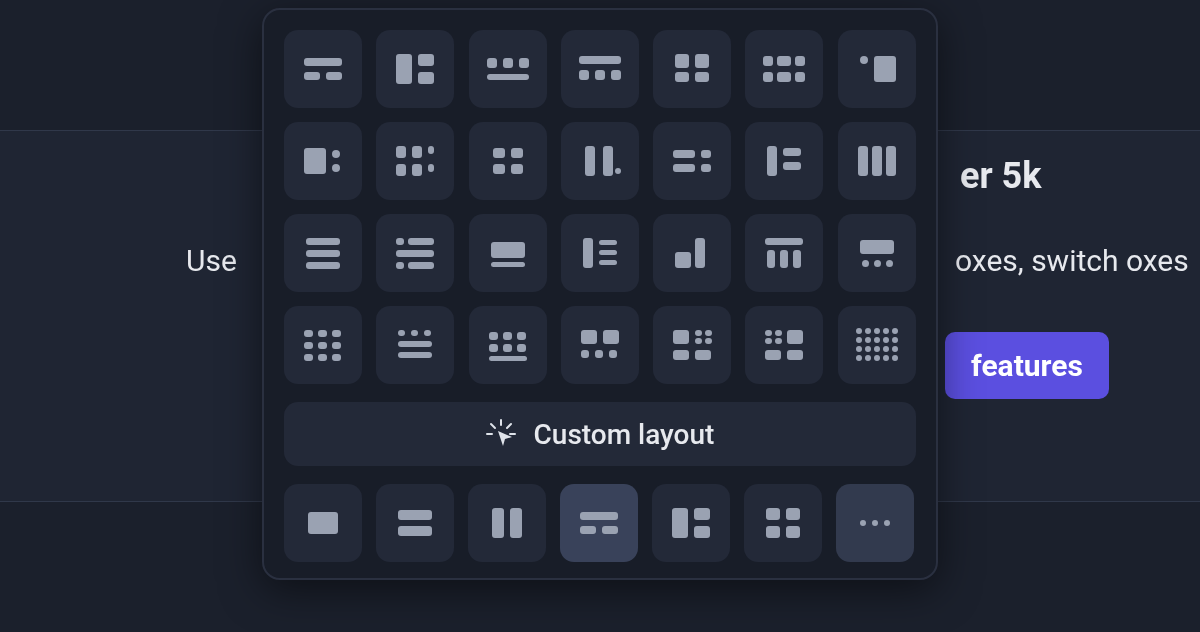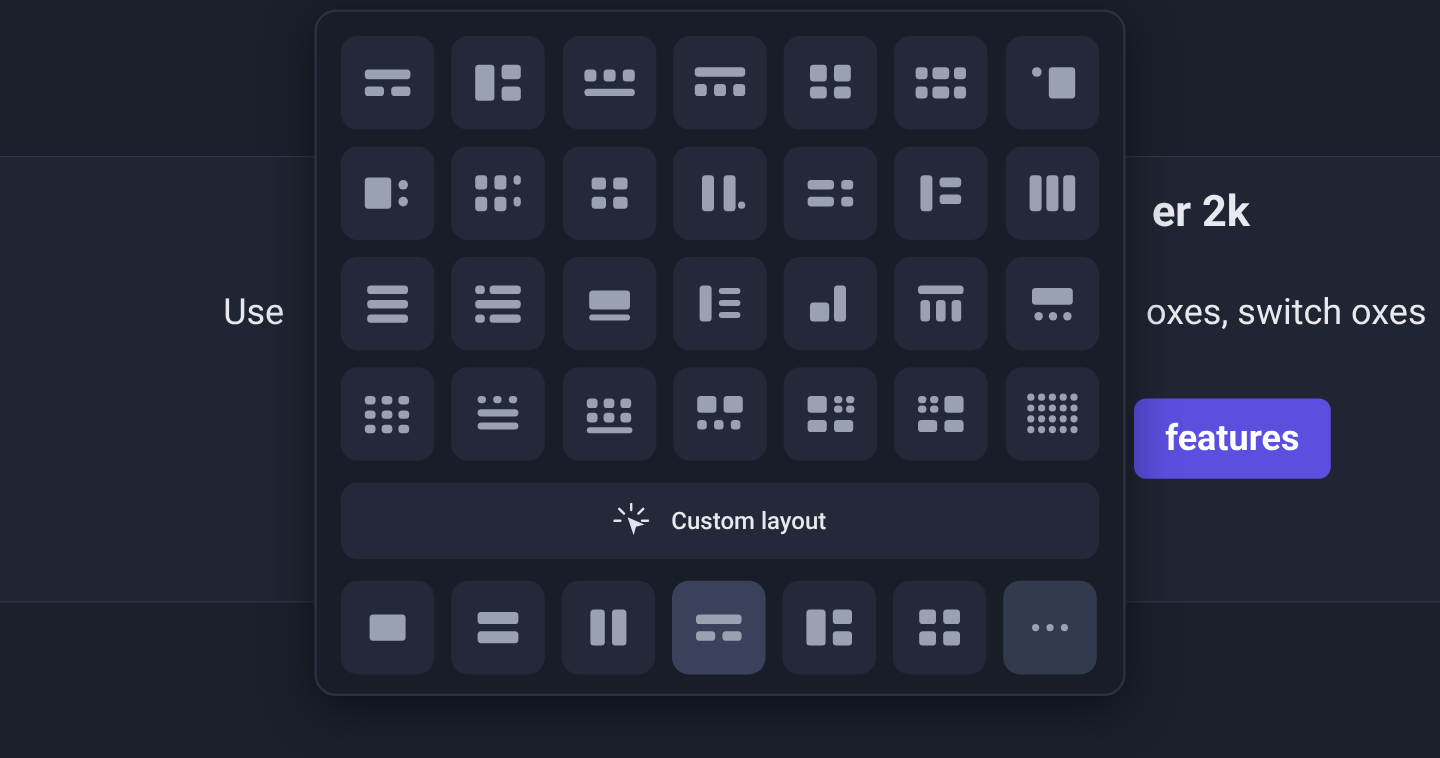--- a/index.html
+++ b/index.html
@@ -101,21 +101,21 @@
     background: #232938;
     border-radius: 14px;
     height: 64px;
     display: flex;
     align-items: center;
     justify-content: center;
     gap: 18px;
     cursor: pointer;
   }
   .custom-label {
-    font-size: 20px;
+    font-size: 28px;
     color: #e7e9ee;
     font-weight: 500;
   }
   .cursor-icon {
     width: 30px; height: 30px;
     position: relative;
   }
 
   
   .dockbar {
@@ -132,21 +132,21 @@
   .dockbar .tile.sel { background: #39425a; }
   .dockbar .tile.cur { background: #323a4e; }
 
   .dots { display:flex; gap:6px; }
   .dots span { width:6px;height:6px;background:#9aa2b2;border-radius:50%; }
 </style>
 </head>
 <body>
 
 <div class="page-panel"></div>
-<div class="page-title">er 2k</div>
+<div class="page-title">er 5k</div>
 <div class="page-lead-left">Use</div>
 <div class="page-lead-right">oxes, switch oxes</div>
 <div class="cta">features</div>
 
 <div class="popover">
   <div class="grid">
 
     <div class="tile">
         <div class="ic">
       <span class="b" style="left:2px;top:10px;width:38px;height:8px"></span>

